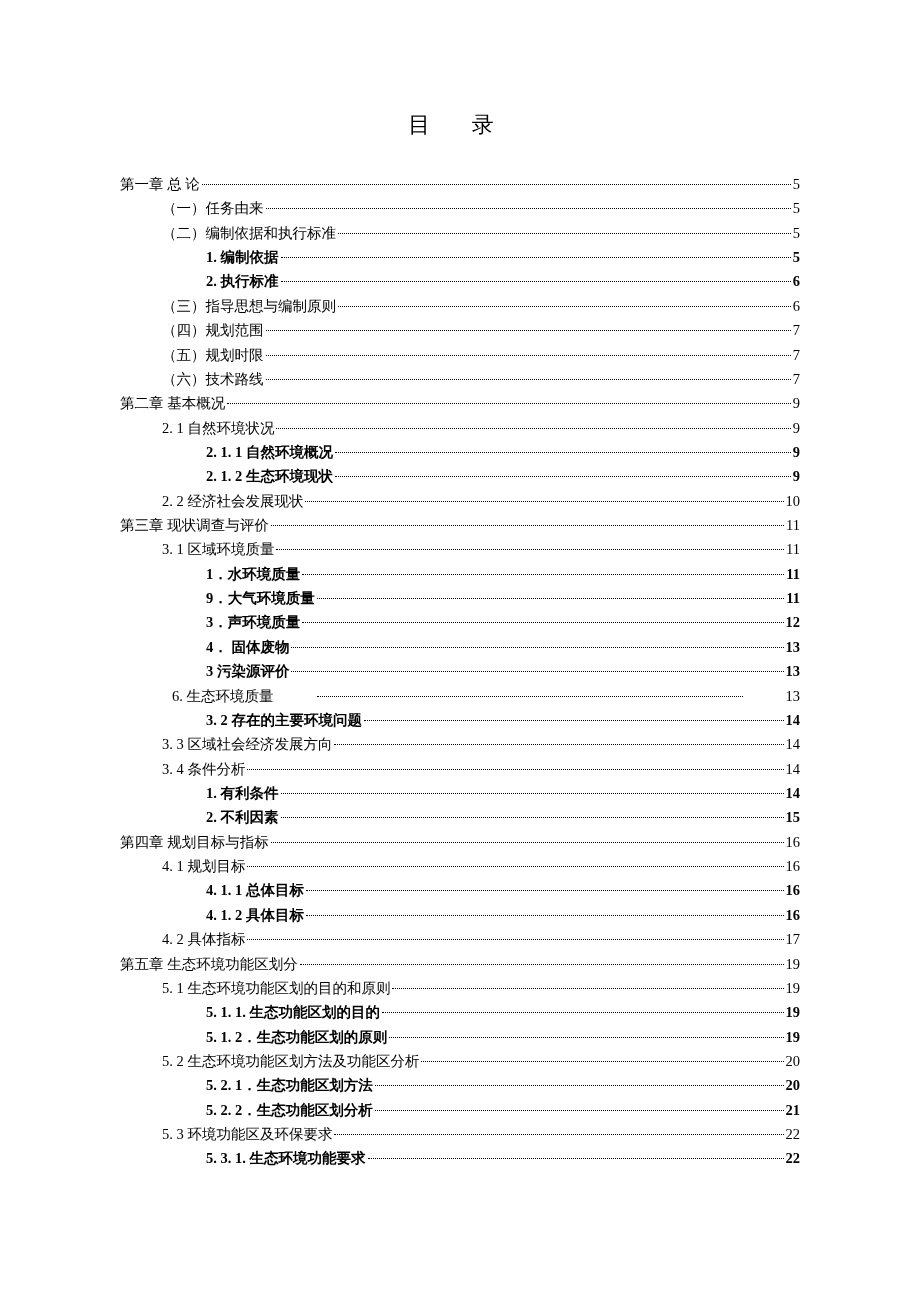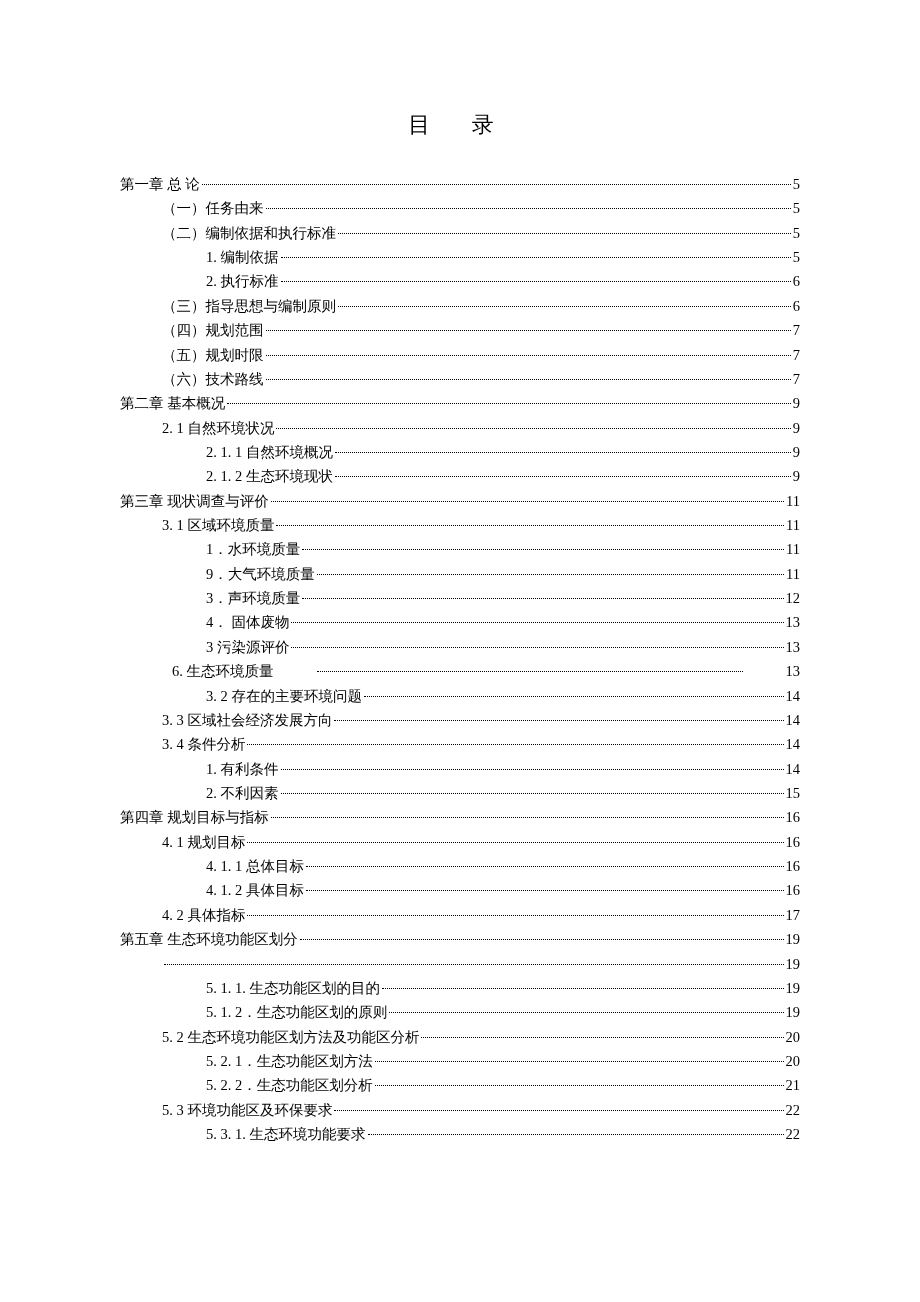--- a/index.html
+++ b/index.html
@@ -41,21 +41,21 @@
       margin: 0 2px;
       position: relative;
       top: -4px;
       min-width: 10px;
     }
     .page {
       flex-shrink: 0;
     }
     .l0 { padding-left: 0; }
     .l1 { padding-left: 42px; }
-    .l2 { padding-left: 86px; }
+    .l2 { padding-left: 86px; font-weight: bold; }
     .l3 { padding-left: 52px; gap: 41px; }
   </style>
 </head>
 <body>
 
 <h1 class="title">目 录</h1>
 
 <div class="toc" id="toc-container">
     <div class="toc-row l0">
       <span class="toc-text">第一章 总  论</span>
@@ -115,20 +115,25 @@
     <div class="toc-row l2">
       <span class="toc-text">2. 1. 1 自然环境概况</span>
       <span class="dots"></span>
       <span class="page">9</span>
     </div>
     <div class="toc-row l2">
       <span class="toc-text">2. 1. 2 生态环境现状</span>
       <span class="dots"></span>
       <span class="page">9</span>
     </div>
+    <div class="toc-row l1">
+      <span class="toc-text">2. 2 经济社会发展现状</span>
+      <span class="dots"></span>
+      <span class="page">10</span>
+    </div>
     <div class="toc-row l0">
       <span class="toc-text">第三章 现状调查与评价</span>
       <span class="dots"></span>
       <span class="page">11</span>
     </div>
     <div class="toc-row l1">
       <span class="toc-text">3. 1 区域环境质量</span>
       <span class="dots"></span>
       <span class="page">11</span>
     </div>
@@ -211,20 +216,21 @@
       <span class="toc-text">4. 2 具体指标</span>
       <span class="dots"></span>
       <span class="page">17</span>
     </div>
     <div class="toc-row l0">
       <span class="toc-text">第五章  生态环境功能区划分</span>
       <span class="dots"></span>
       <span class="page">19</span>
     </div>
     <div class="toc-row l1">
+      <span class="toc-text">5. 1 生态环境功能区划的目的和原则</span>
       <span class="dots"></span>
       <span class="page">19</span>
     </div>
     <div class="toc-row l2">
       <span class="toc-text">5. 1. 1. 生态功能区划的目的</span>
       <span class="dots"></span>
       <span class="page">19</span>
     </div>
     <div class="toc-row l2">
       <span class="toc-text">5. 1. 2．生态功能区划的原则</span>

